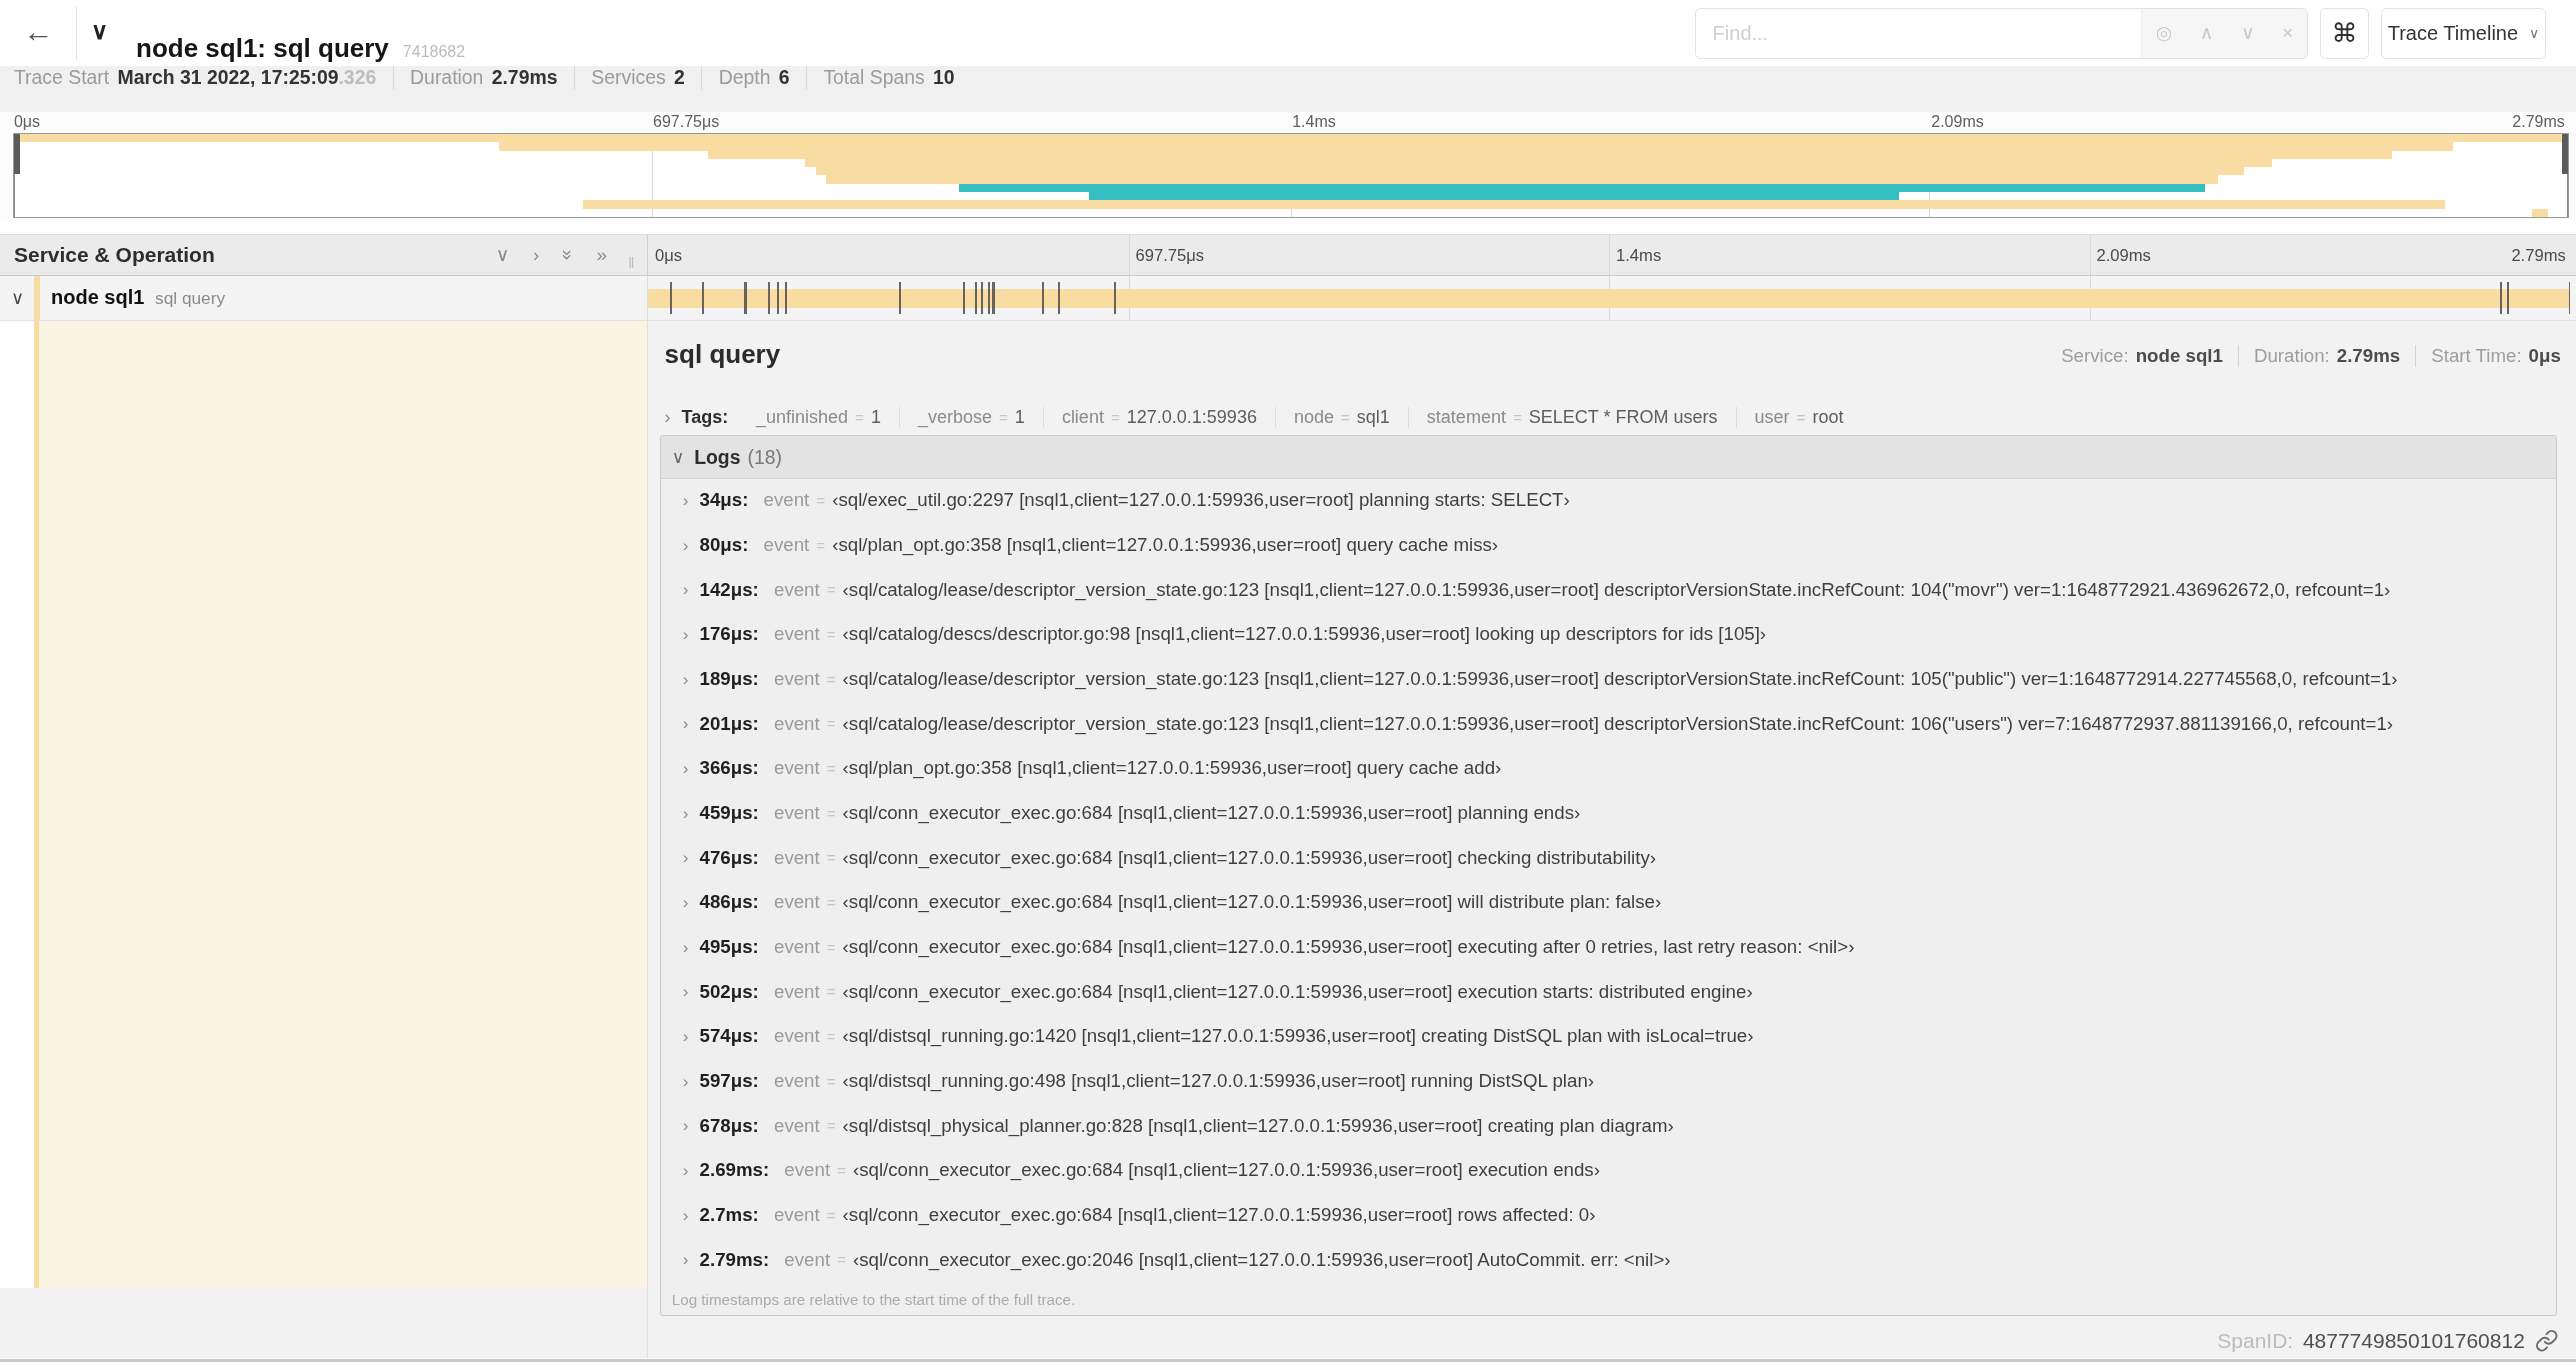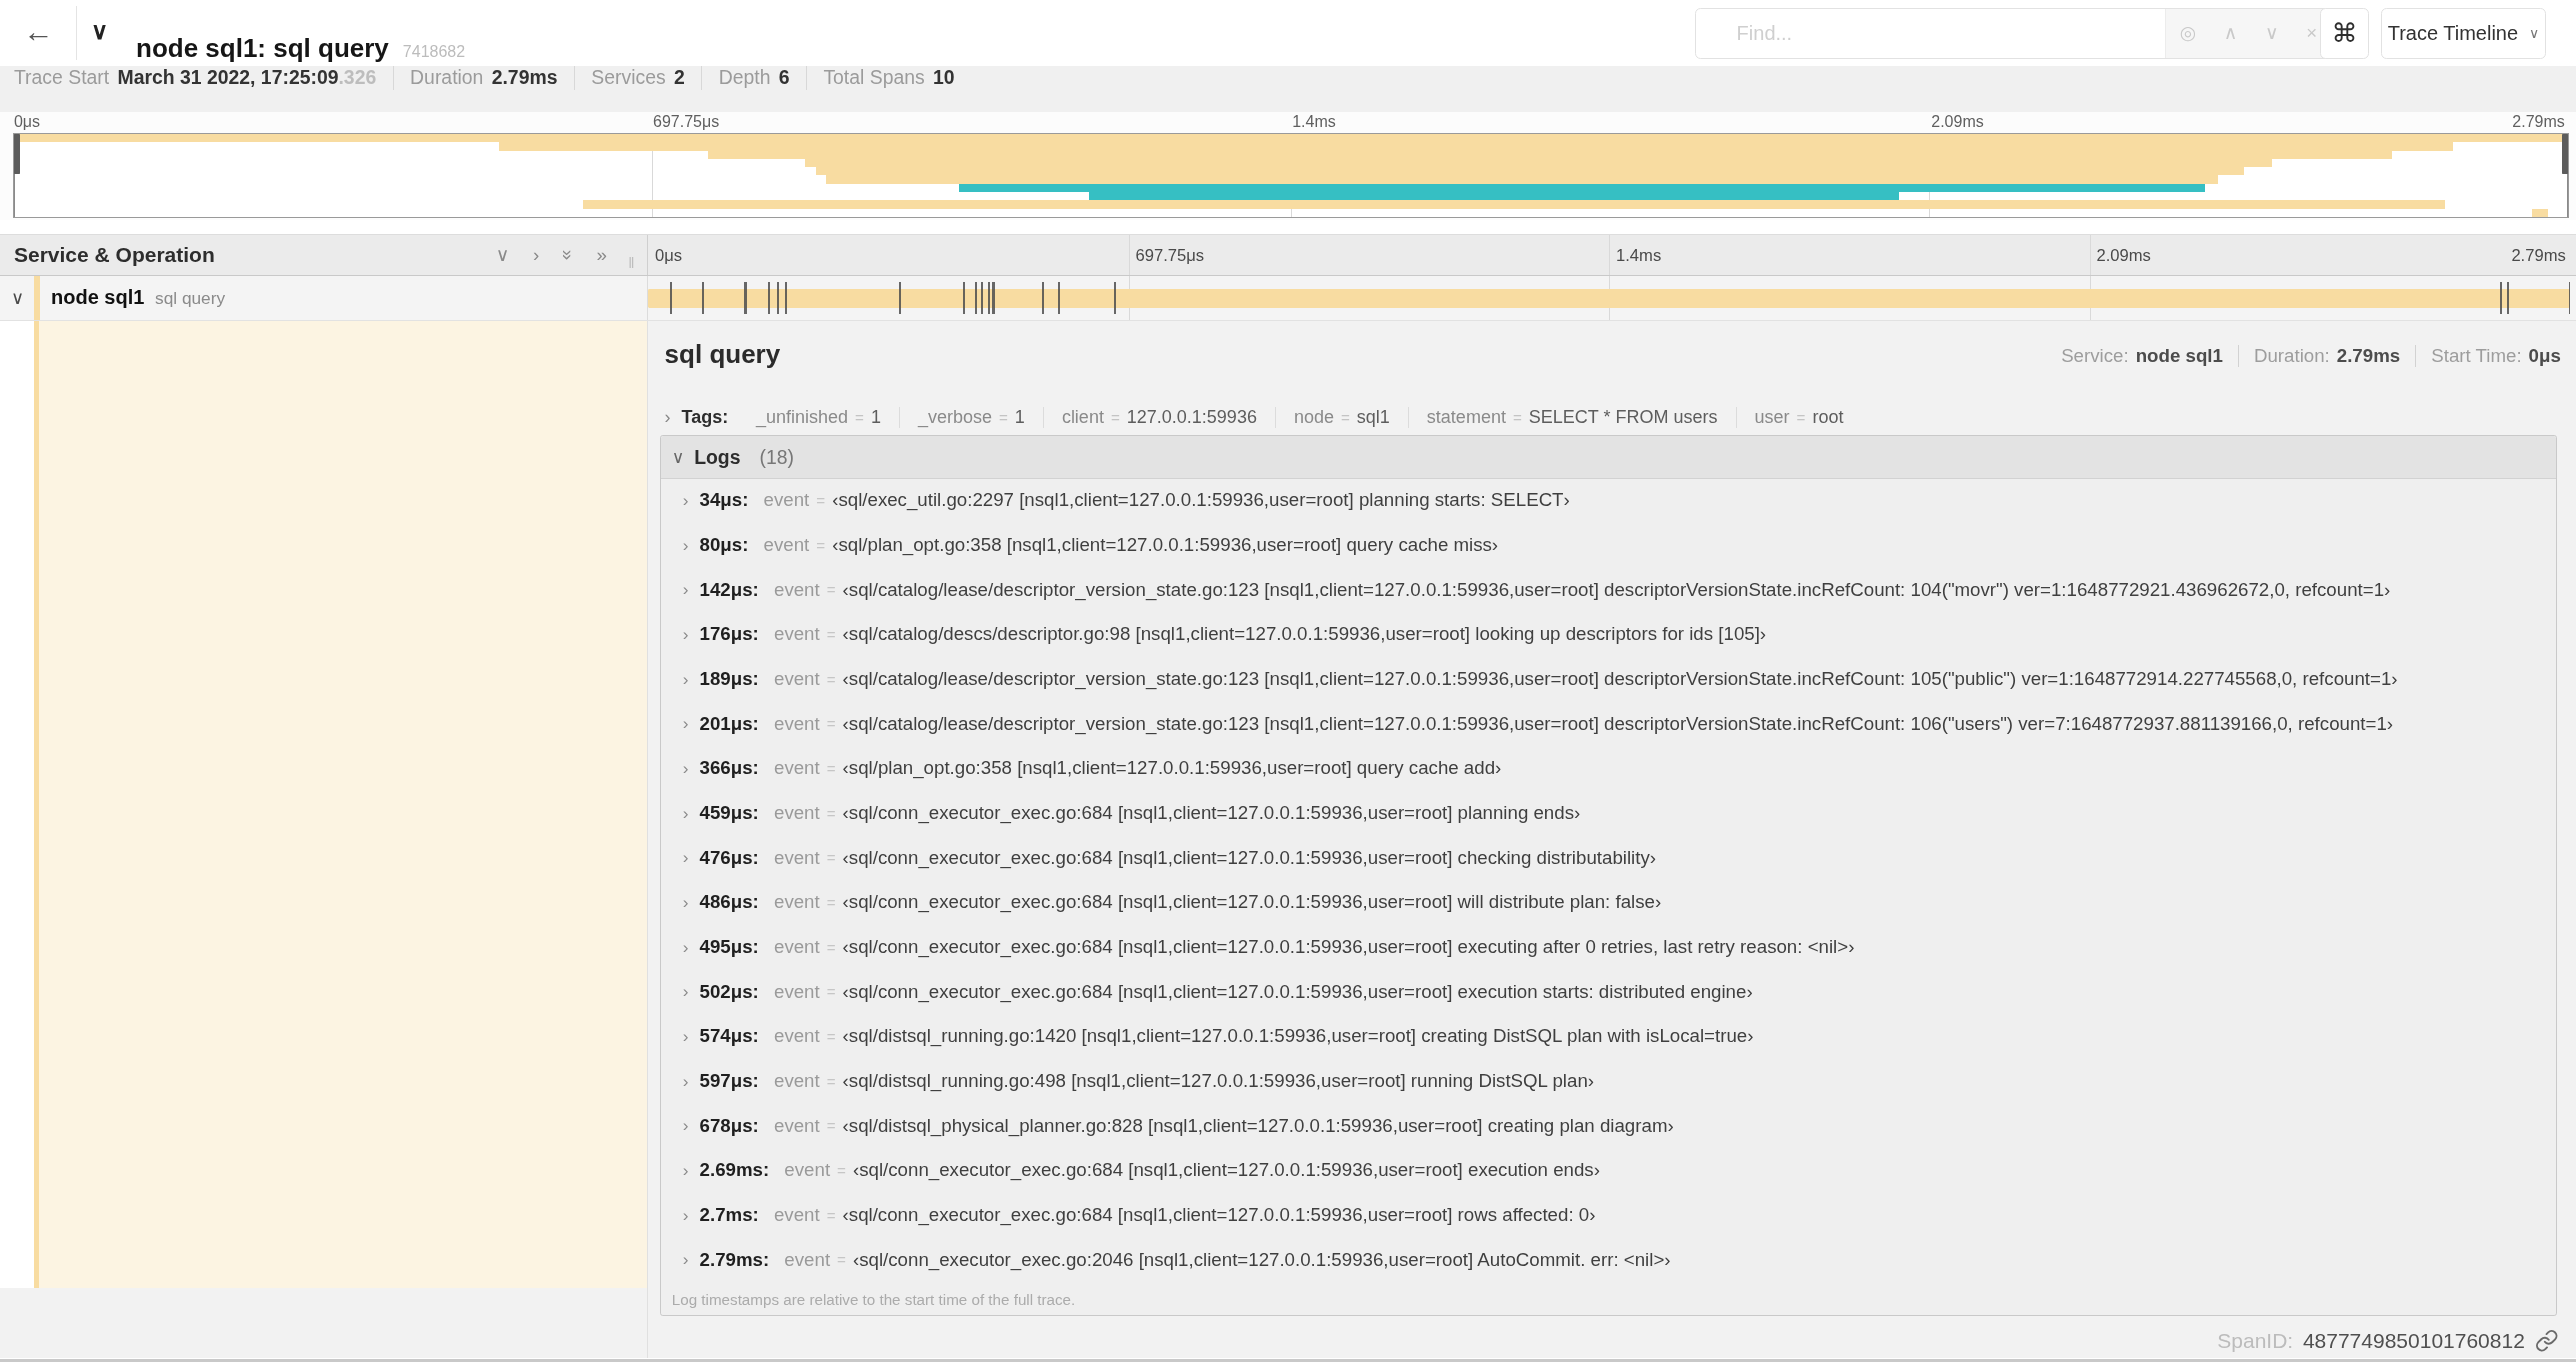--- a/index.html
+++ b/index.html
@@ -8,21 +8,21 @@
 
   
   .topbar{position:absolute;top:0;left:0;right:0;height:66px;background:#fff;border-bottom:0.7px solid #e3e3e3;}
   .back-btn{position:absolute;left:16.6px;top:9.7px;width:44px;height:44px;font-size:30.5px;color:#555;
             display:flex;align-items:center;justify-content:center;cursor:pointer;}
   .tb-div{position:absolute;left:76px;top:5.5px;height:54px;border-left:0.7px solid #e4e4e4;}
   .title-chev{position:absolute;left:91px;top:16.6px;font-size:23.5px;font-weight:700;color:#222;cursor:pointer;}
   .trace-title{position:absolute;left:136px;top:15.2px;font-size:26px;font-weight:700;color:#161616;white-space:nowrap;}
   .trace-id{font-weight:400;color:#bcbcbc;margin-left:14px;font-size:16px;}
   .find-group{position:absolute;left:1695px;top:7.6px;width:611px;height:49px;border:0.7px solid #e2e2e2;
-              border-radius:5.5px;display:flex;background:#fff;overflow:hidden;padding-left:24px;}
+              border-radius:5.5px;display:flex;background:#fff;overflow:hidden;}
   .find-input{flex:1;border:none;background:transparent;font-size:20px;color:#555;padding:0 16.6px;outline:none;
               font-family:"Liberation Sans",sans-serif;}
   .find-input::placeholder{color:#cfcfcf;}
   .find-suffix{width:165px;background:#f6f6f6;border-left:0.7px solid #ececec;display:flex;align-items:center;
                justify-content:space-around;color:#c9c9c9;font-size:18.7px;}
   .find-suffix span{cursor:pointer;}
   .kbd-btn{position:absolute;left:2320px;top:7.6px;width:47px;height:49px;border:0.7px solid #e2e2e2;border-radius:5.5px;
            font-size:26px;color:#2f2f2f;display:flex;align-items:center;justify-content:center;background:#fff;cursor:pointer;}
   .view-btn{position:absolute;left:2381px;top:7.6px;width:163px;height:49px;border:0.7px solid #e2e2e2;border-radius:5.5px;
             background:#fff;display:flex;align-items:center;justify-content:center;gap:11px;font-size:20px;color:#333;cursor:pointer;}
@@ -91,21 +91,21 @@
   .tr-title{font-weight:700;color:#2d2d2d;margin-right:9.7px;}
   .pill{display:inline-flex;align-items:center;padding:0 18px;color:#8a8a8a;white-space:nowrap;}
   .pill + .pill{border-left:0.7px solid #dcdcdc;}
   .pill .p-eq{color:#c4c4c4;margin:0 7px;font-size:15.2px;}
   .pill .p-val{color:#5d5d5d;}
   .logsbox{position:absolute;top:114px;left:11.8px;right:19.4px;bottom:42px;border:0.7px solid #c9c9c9;border-radius:2.8px;
            background:#efefef;box-sizing:border-box;}
   .logshead{position:absolute;top:0;left:0;right:0;height:42px;background:#e3e3e3;border-bottom:0.7px solid #d2d2d2;
             display:flex;align-items:center;padding-left:11px;font-size:19.4px;cursor:pointer;border-radius:2.8px 2.8px 0 0;}
   .lh-chev{color:#666;margin-right:9.7px;font-size:17.3px;}
-  .lh-title{font-weight:700;color:#2d2d2d;margin-right:19px;}
+  .lh-title{font-weight:700;color:#2d2d2d;margin-right:7px;}
   .lh-count{color:#777;}
   .log-list{position:absolute;top:42px;left:0;right:0;bottom:33px;display:flex;flex-direction:column;}
   .logrow{flex:1;display:flex;align-items:center;padding-left:22px;font-size:18.7px;white-space:nowrap;
           overflow:hidden;cursor:pointer;}
   .lr-chev{color:#8a8a8a;margin-right:11px;font-size:17.3px;}
   .lr-time{font-weight:700;color:#1f1f1f;margin-right:15.2px;}
   .lr-key{color:#9a9a9a;text-align:right;}
   .lr-eq{color:#c6c6c6;margin:0 7px;font-size:15.2px;}
   .lr-val{color:#3f3f3f;}
   .lognote{position:absolute;left:11px;bottom:7px;font-size:15.2px;color:#ababab;}

